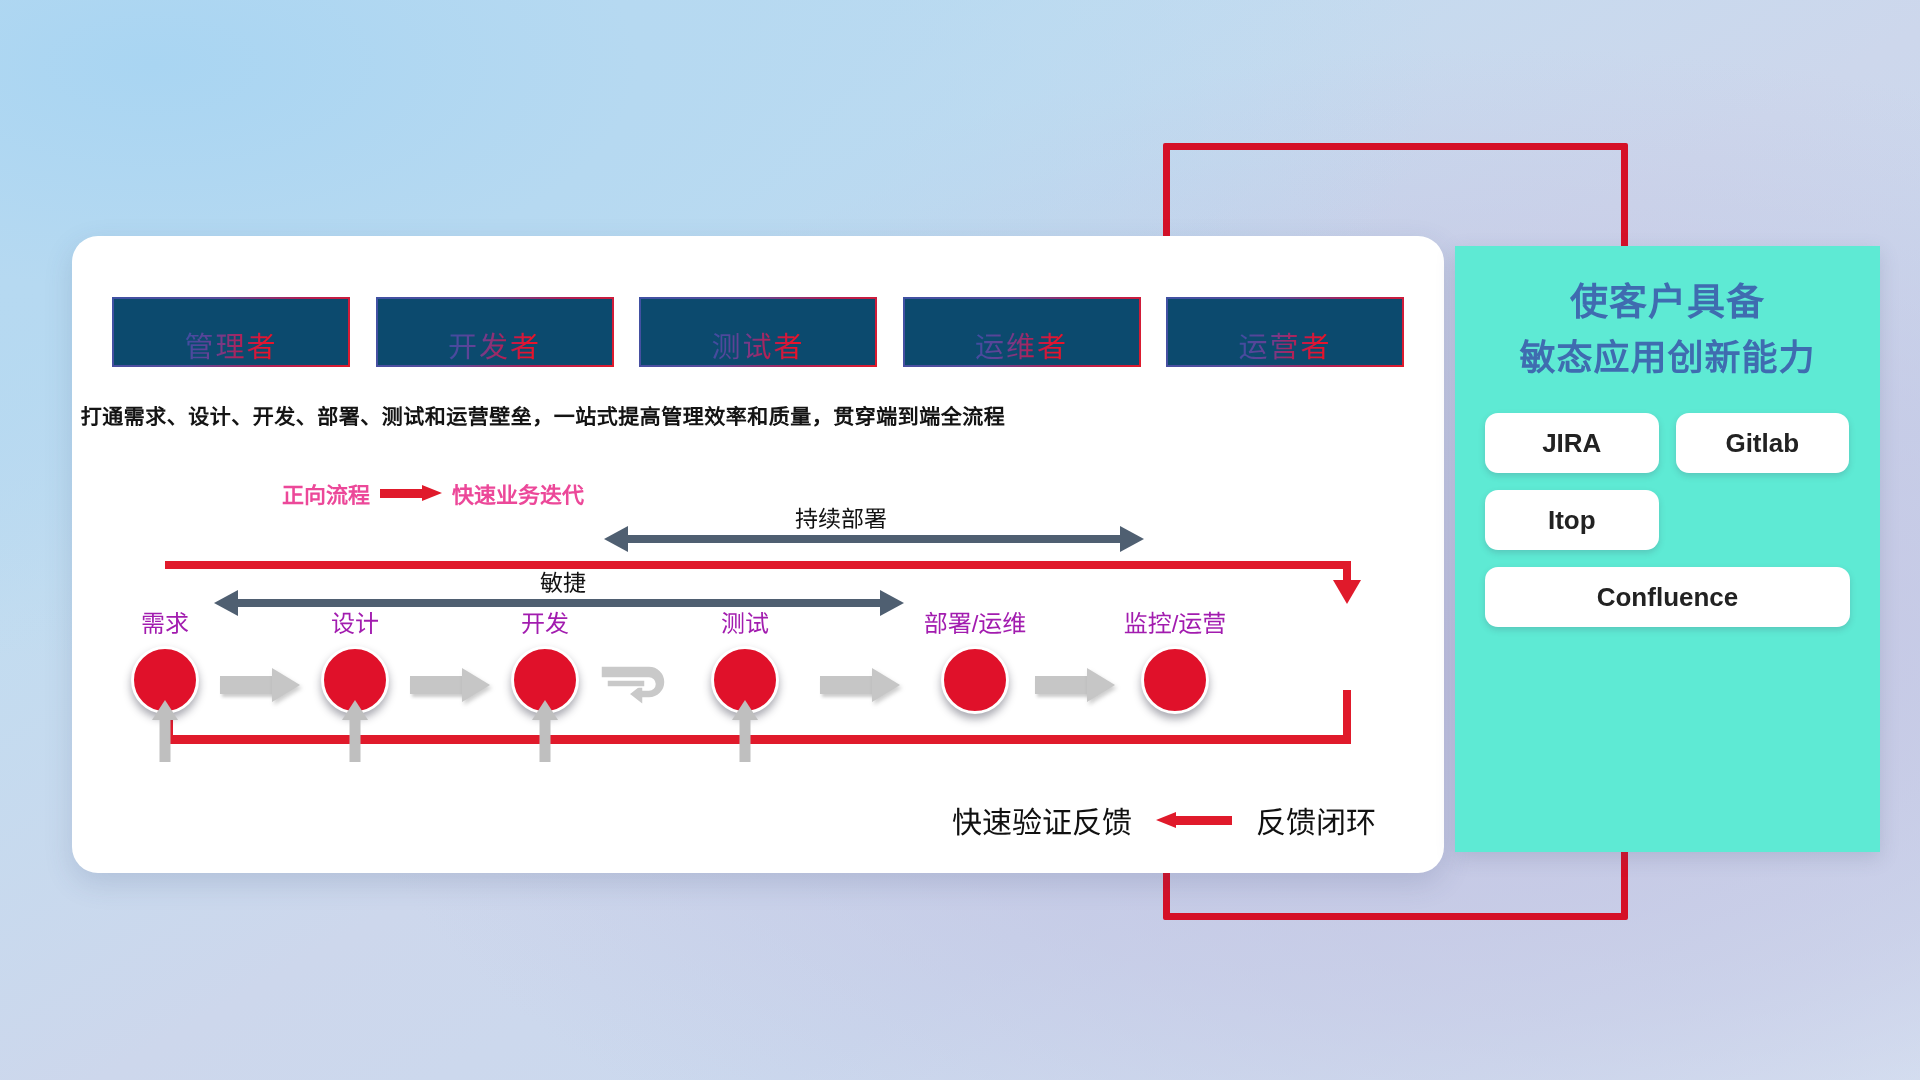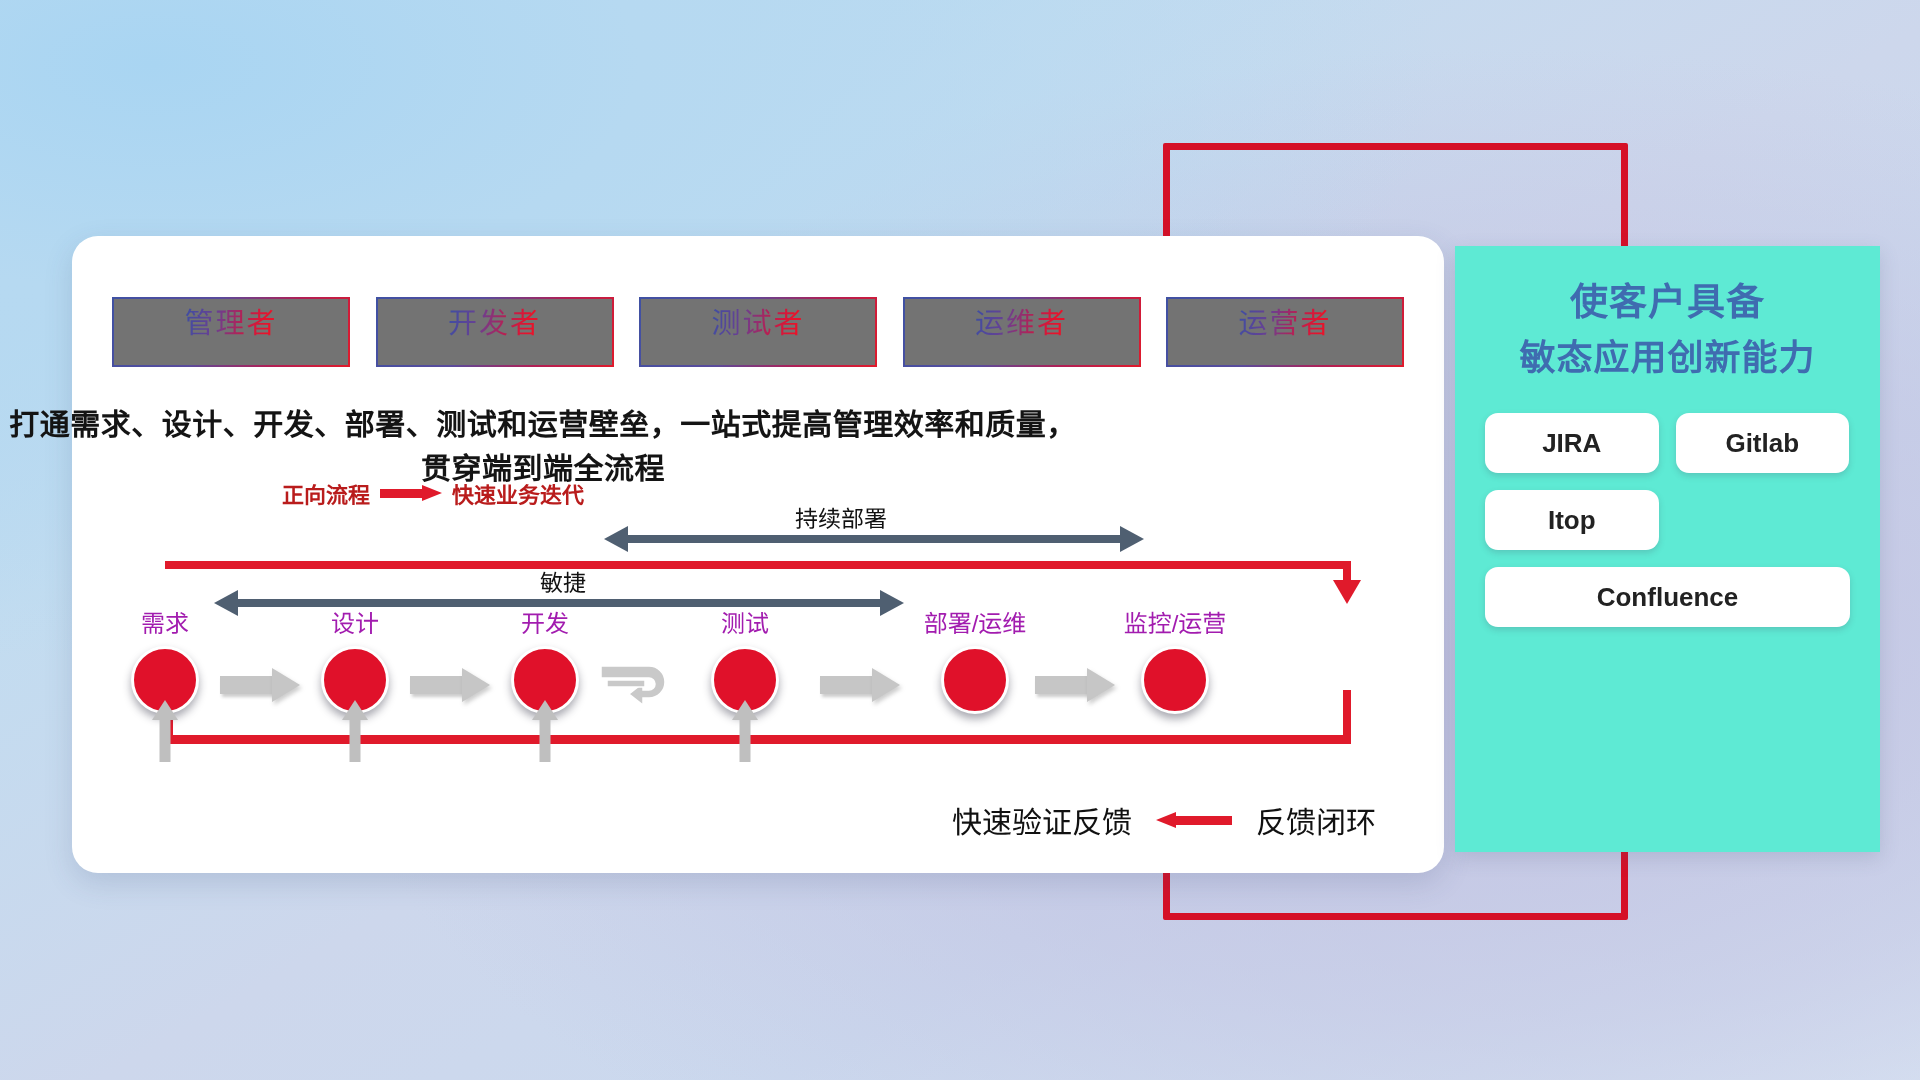--- a/index.html
+++ b/index.html
@@ -25,50 +25,50 @@
     position:absolute;left:72px;top:236px;width:1372px;height:637px;
     background:#fff;border-radius:26px;
     box-shadow:0 10px 28px rgba(60,80,120,.17);z-index:3;
   }
 
   
   .roles{position:absolute;left:112px;top:297px;width:1292px;height:70px;
     display:flex;justify-content:space-between;z-index:5;}
   .role-box{
     width:238px;height:70px;box-sizing:border-box;
-    background:#737373;
+    background:#0c4a6e;
     border-top:2px solid #3f51a3;border-bottom:2px solid #e01a2b;
     border-left:2px solid #3f51a3;border-right:2px solid #e01a2b;
-    display:flex;align-items:flex-start;justify-content:center;
+    display:flex;align-items:flex-end;justify-content:center;
     position:relative;
   }
   .role-box::after{
     content:"";position:absolute;left:-2px;right:-2px;top:-2px;bottom:-2px;
     border:2px solid transparent;pointer-events:none;
     background:linear-gradient(115deg,#3f51a3 0%,#5a4b9c 40%,#b01f55 70%,#e01a2b 100%) border-box;
     -webkit-mask:linear-gradient(#000 0 0) padding-box,linear-gradient(#000 0 0);
     -webkit-mask-composite:xor;mask-composite:exclude;
   }
   .role-label{
     font-size:29px;font-weight:400;letter-spacing:2px;
     background:linear-gradient(100deg,#3a4fa4 0%,#6a3f92 35%,#b81f52 62%,#e8132b 85%);
     -webkit-background-clip:text;background-clip:text;color:transparent;
     position:relative;z-index:2;
   }
 
   
   .subtitle{
     position:absolute;left:0;top:400px;width:1556px;text-align:center;
-    font-size:30px;font-weight:bold;color:#141414;letter-spacing:.5px;z-index:5;
+    font-size:21px;font-weight:bold;color:#141414;letter-spacing:.5px;z-index:5;
     padding-right:470px;box-sizing:border-box;
   }
 
   
   .legend-fwd{position:absolute;left:282px;top:477px;display:flex;align-items:center;gap:10px;z-index:5;}
-  .legend-fwd .lg-txt{font-size:22px;font-weight:bold;color:#b91c1c;text-align:center;}
+  .legend-fwd .lg-txt{font-size:22px;font-weight:bold;color:#ec4899;text-align:center;}
   .arrow-red-r{width:62px;height:16px;position:relative;}
   .arrow-red-r::before{content:"";position:absolute;left:0;top:4px;width:44px;height:9px;background:#e01a2b;}
   .arrow-red-r::after{content:"";position:absolute;right:0;top:0;border-top:8px solid transparent;
     border-bottom:8px solid transparent;border-left:20px solid #e01a2b;}
 
   
   .lbl-cd{position:absolute;left:795px;top:500px;font-size:23px;color:#111;z-index:5;}
   .dbl-arrow{position:absolute;height:26px;z-index:5;}
   .dbl-arrow .bar{position:absolute;left:22px;right:22px;top:9px;height:8px;background:#4f5f71;}
   .dbl-arrow .hl{position:absolute;left:0;top:0;border-top:13px solid transparent;

